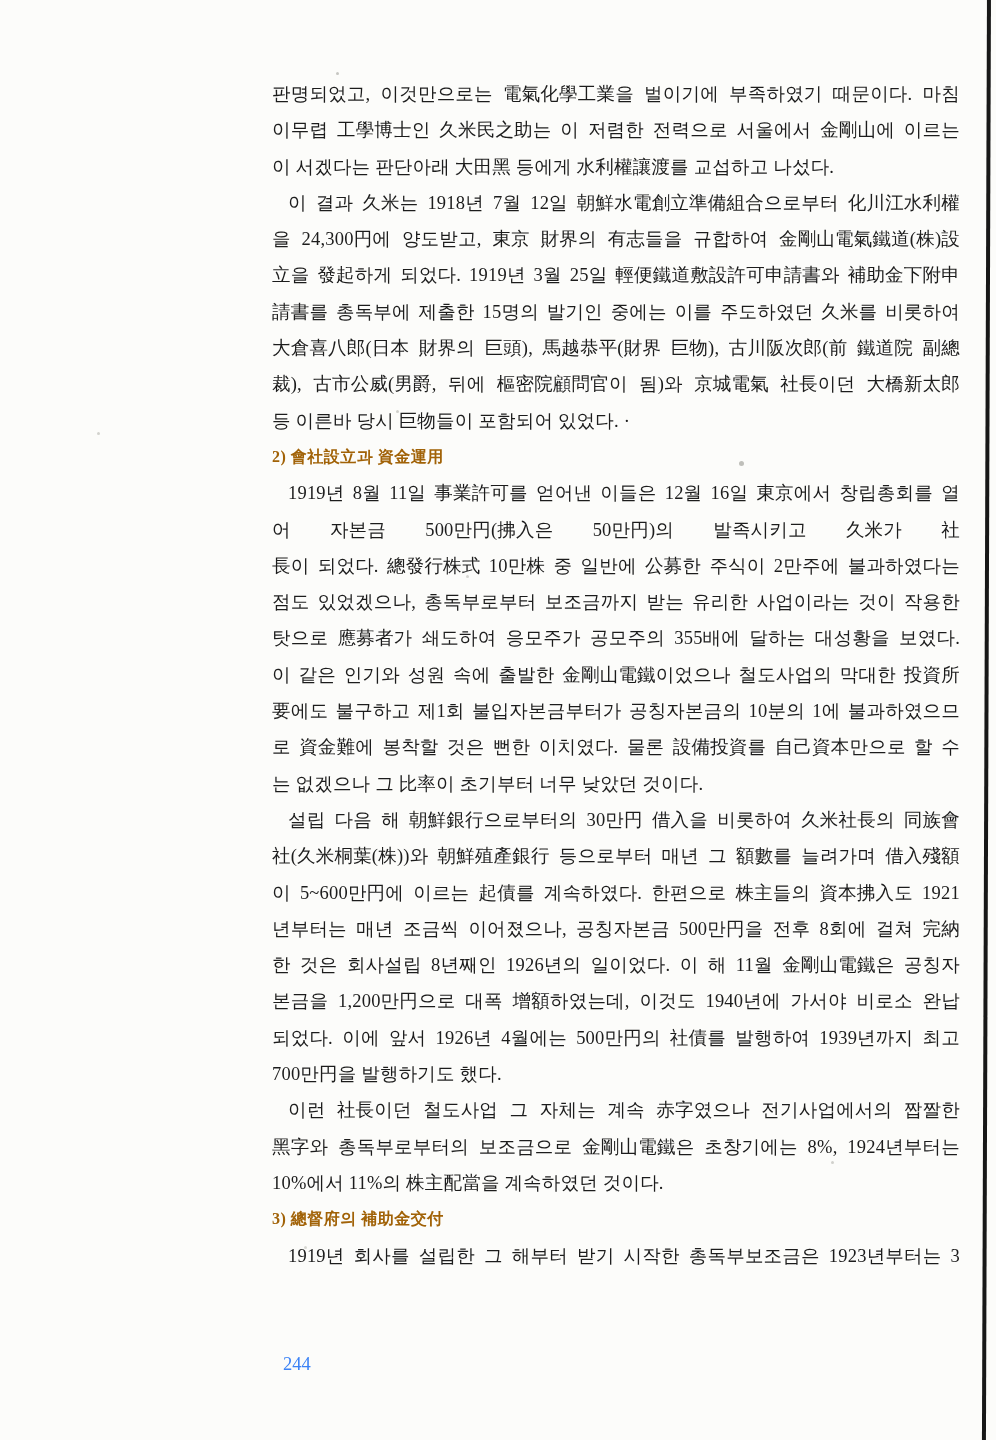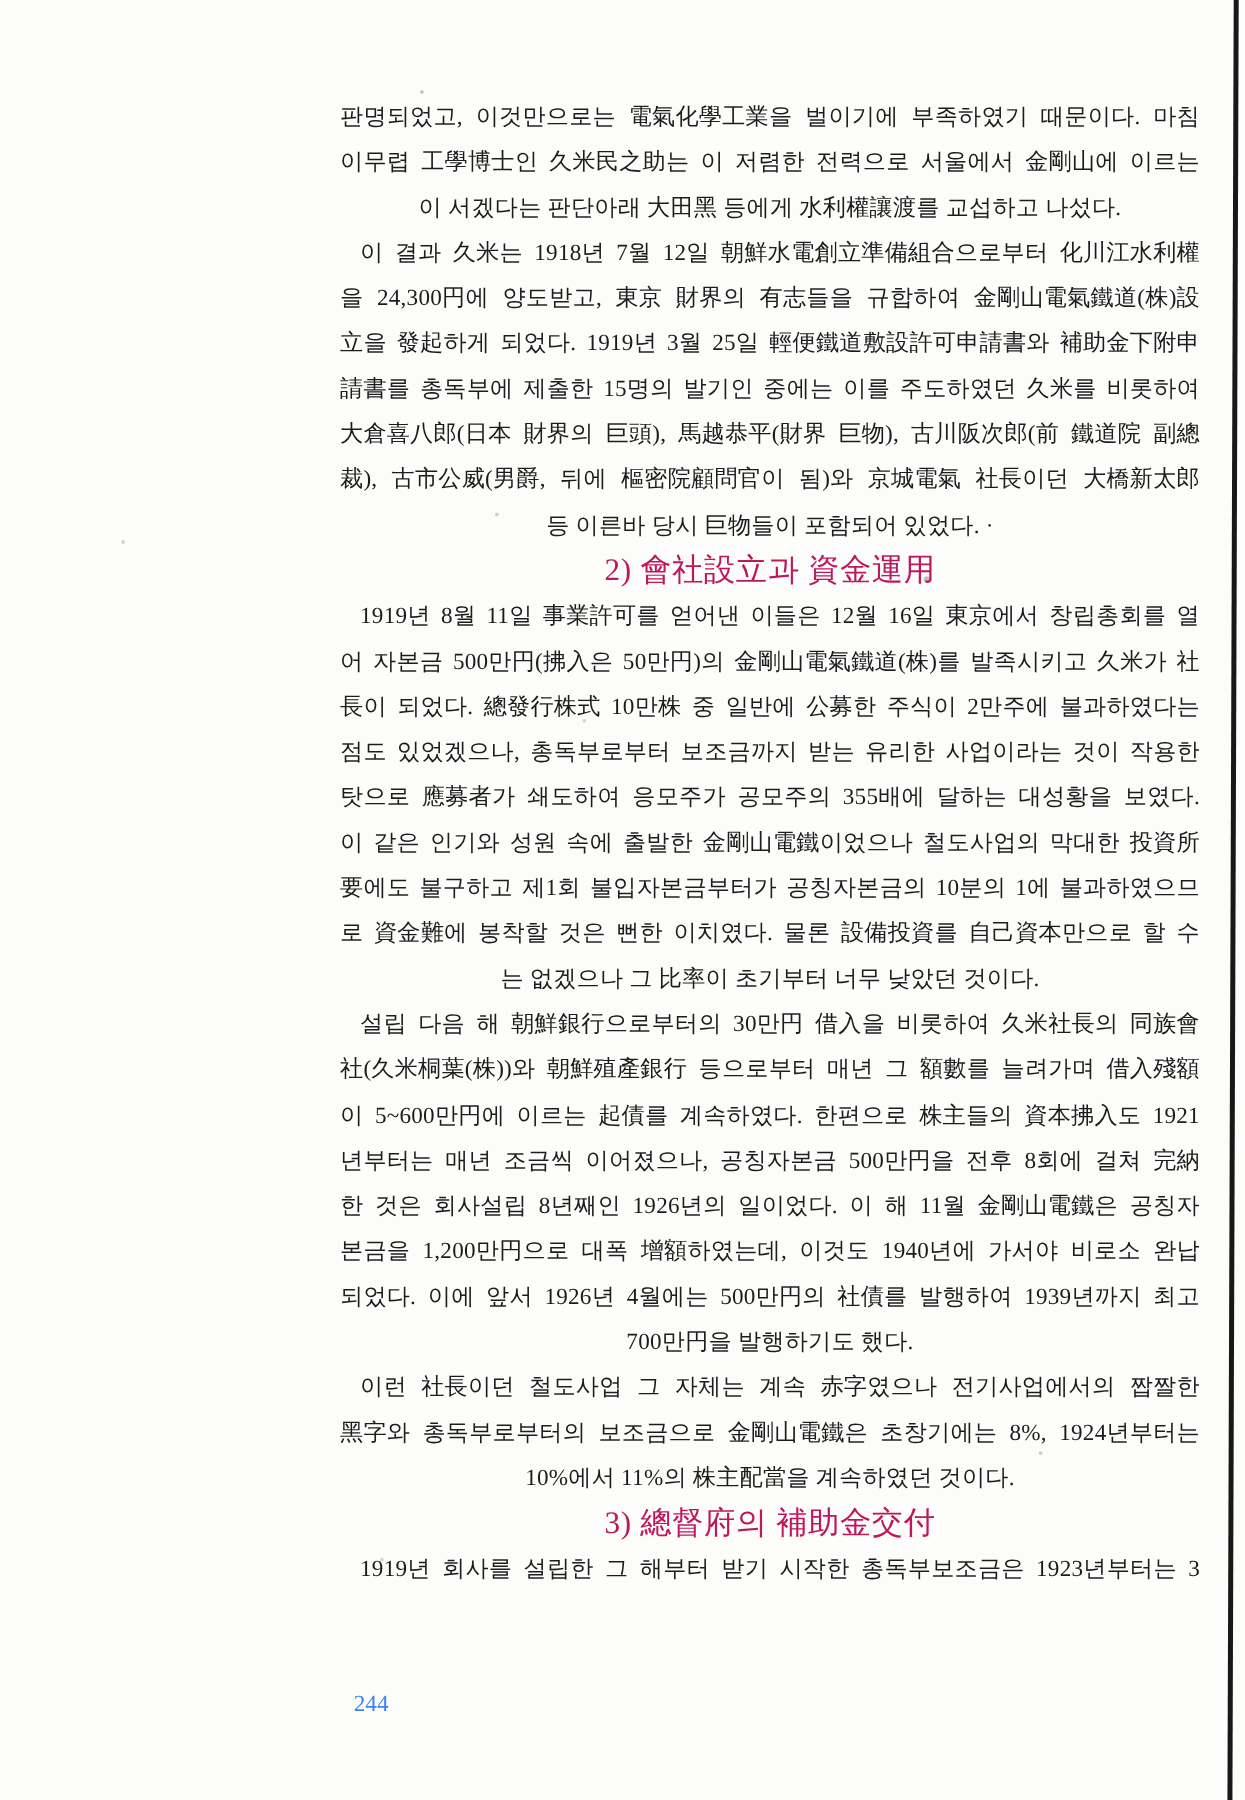--- a/index.html
+++ b/index.html
@@ -28,35 +28,35 @@
     line-height: 36.3px;
     color: #1c1c1c;
     letter-spacing: 0.2px;
   }
   .para { margin: 0; }
   .line {
     height: 36.3px;
     overflow: visible;
     white-space: nowrap;
     box-sizing: border-box;
-    text-align: center;
+    text-align: left;
   }
   
   .line.just {
     display: flex;
     justify-content: space-between;
     white-space: nowrap;
   }
   .line.just span { display: inline-block; }
   .line.indent { padding-left: 16px; }
   .line.heading {
-    font-weight: 400;
-    font-size: 25px;
+    font-weight: 700;
+    font-size: 16px;
     letter-spacing: 0.5px;
-    color: #be185d;
+    color: #a16207;
   }
   
   .pageno {
     position: absolute;
     left: 283px;
     top: 1348px;
     font-size: 18.5px;
     line-height: 32px;
     color: #3b82f6;
   }
@@ -200,21 +200,20 @@
           <span>16일</span>
           <span>東京에서</span>
           <span>창립총회를</span>
           <span>열</span>
         </div>
         <div class="line just">
           <span>어</span>
           <span>자본금</span>
           <span>500만円(拂入은</span>
           <span>50만円)의</span>
-          <span>金剛山電氣鐵道(株)를</span>
           <span>발족시키고</span>
           <span>久米가</span>
           <span>社</span>
         </div>
         <div class="line just">
           <span>長이</span>
           <span>되었다.</span>
           <span>總發行株式</span>
           <span>10만株</span>
           <span>중</span>

